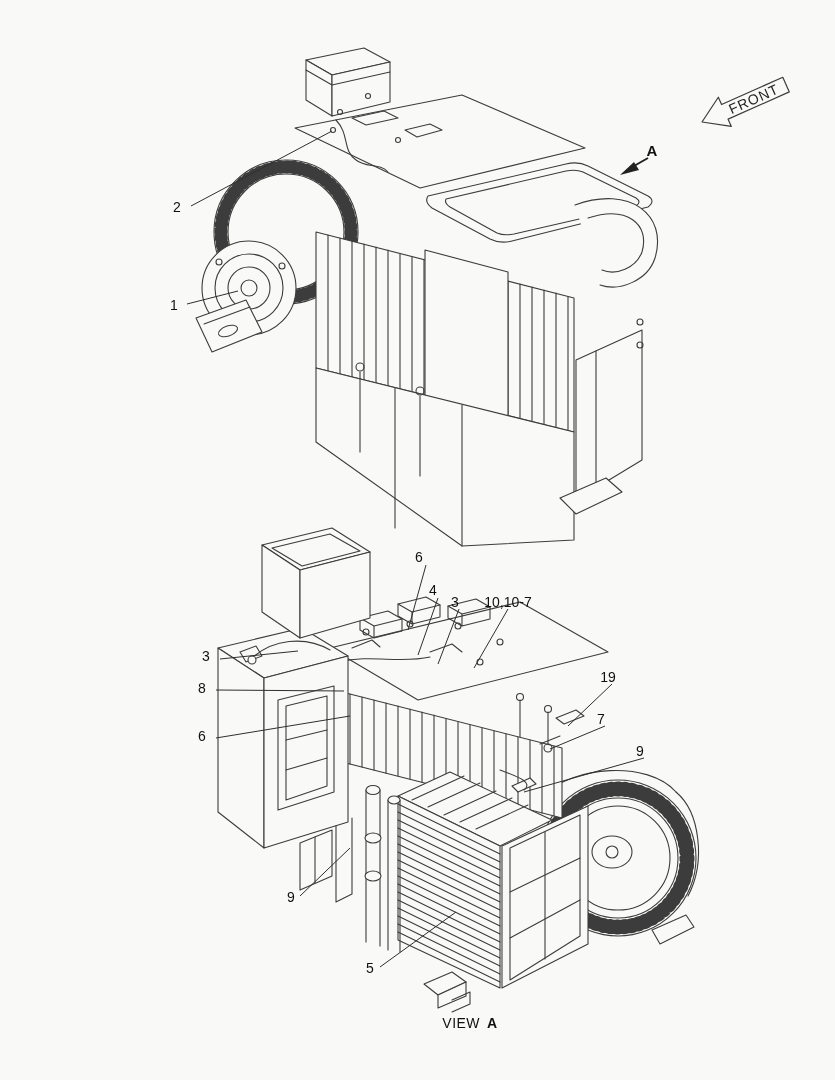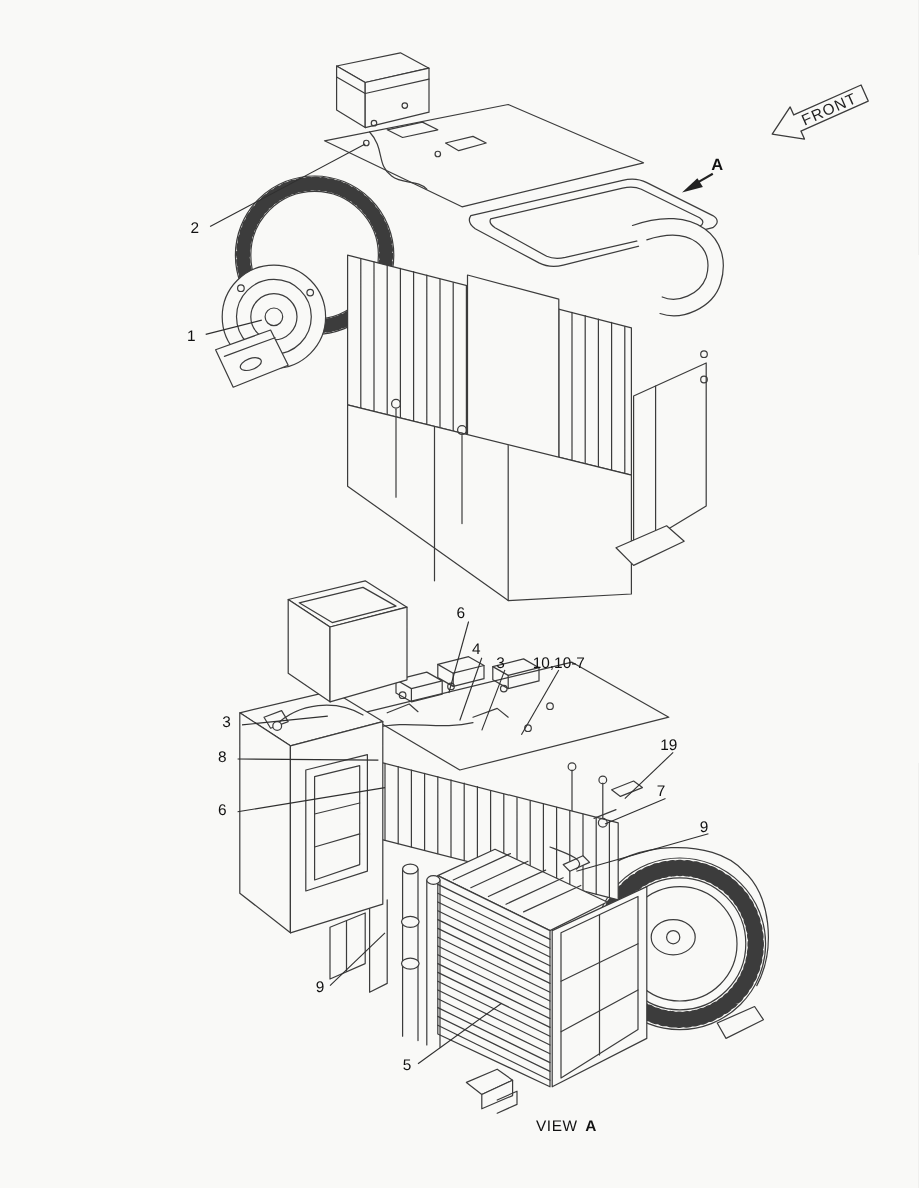--- a/index.html
+++ b/index.html
@@ -25,21 +25,20 @@
     left:652px;top:150px;
     transform:translate(-50%,-50%);
     font-size:15px;font-weight:700;color:#111;
   }
   .view-caption{
     position:absolute;
     left:470px;top:1023px;
     transform:translate(-50%,-50%);
     font-size:14px;color:#111;letter-spacing:.5px;
     white-space:nowrap;
-    margin-left:45px;
   }
   .view-caption .letter{margin-left:7px;font-weight:700;}
 </style>
 </head>
 <body>
 
 <div class="page">
 
   <svg width="835" height="1080" viewBox="0 0 835 1080">
 

